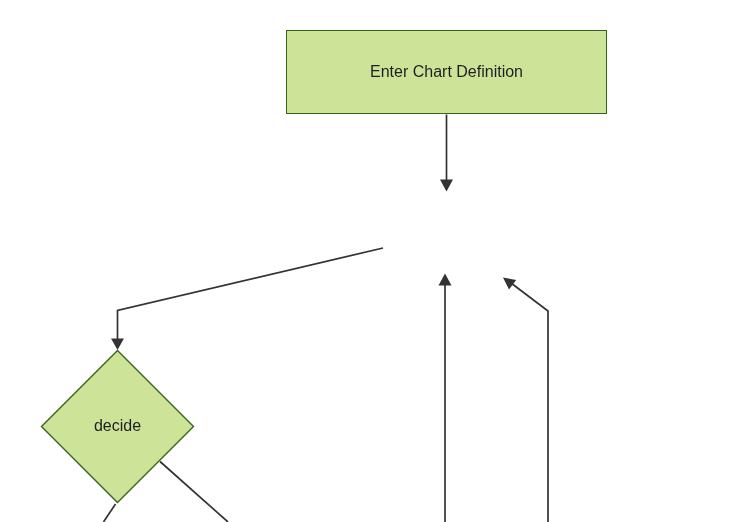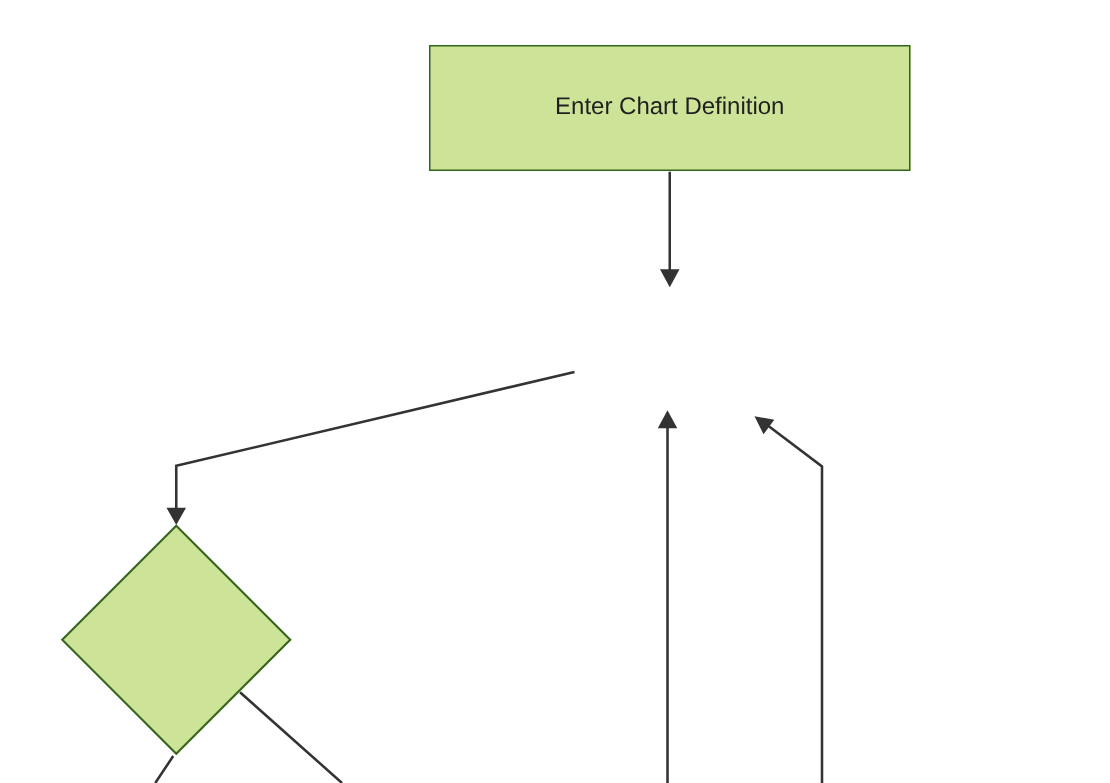--- a/index.html
+++ b/index.html
@@ -111,14 +111,15 @@
     </g>
 
     <polygon class="node-shape" points="117.5,350.5 193.5,426.5 117.5,502.5 41.5,426.5"></polygon>
   </svg>
 
   <div class="node node-rect">
     <span>Enter Chart Definition</span>
   </div>
 
 
+  <div class="diamond-label">decide</div>
 
 </div>
 
 </body></html>

